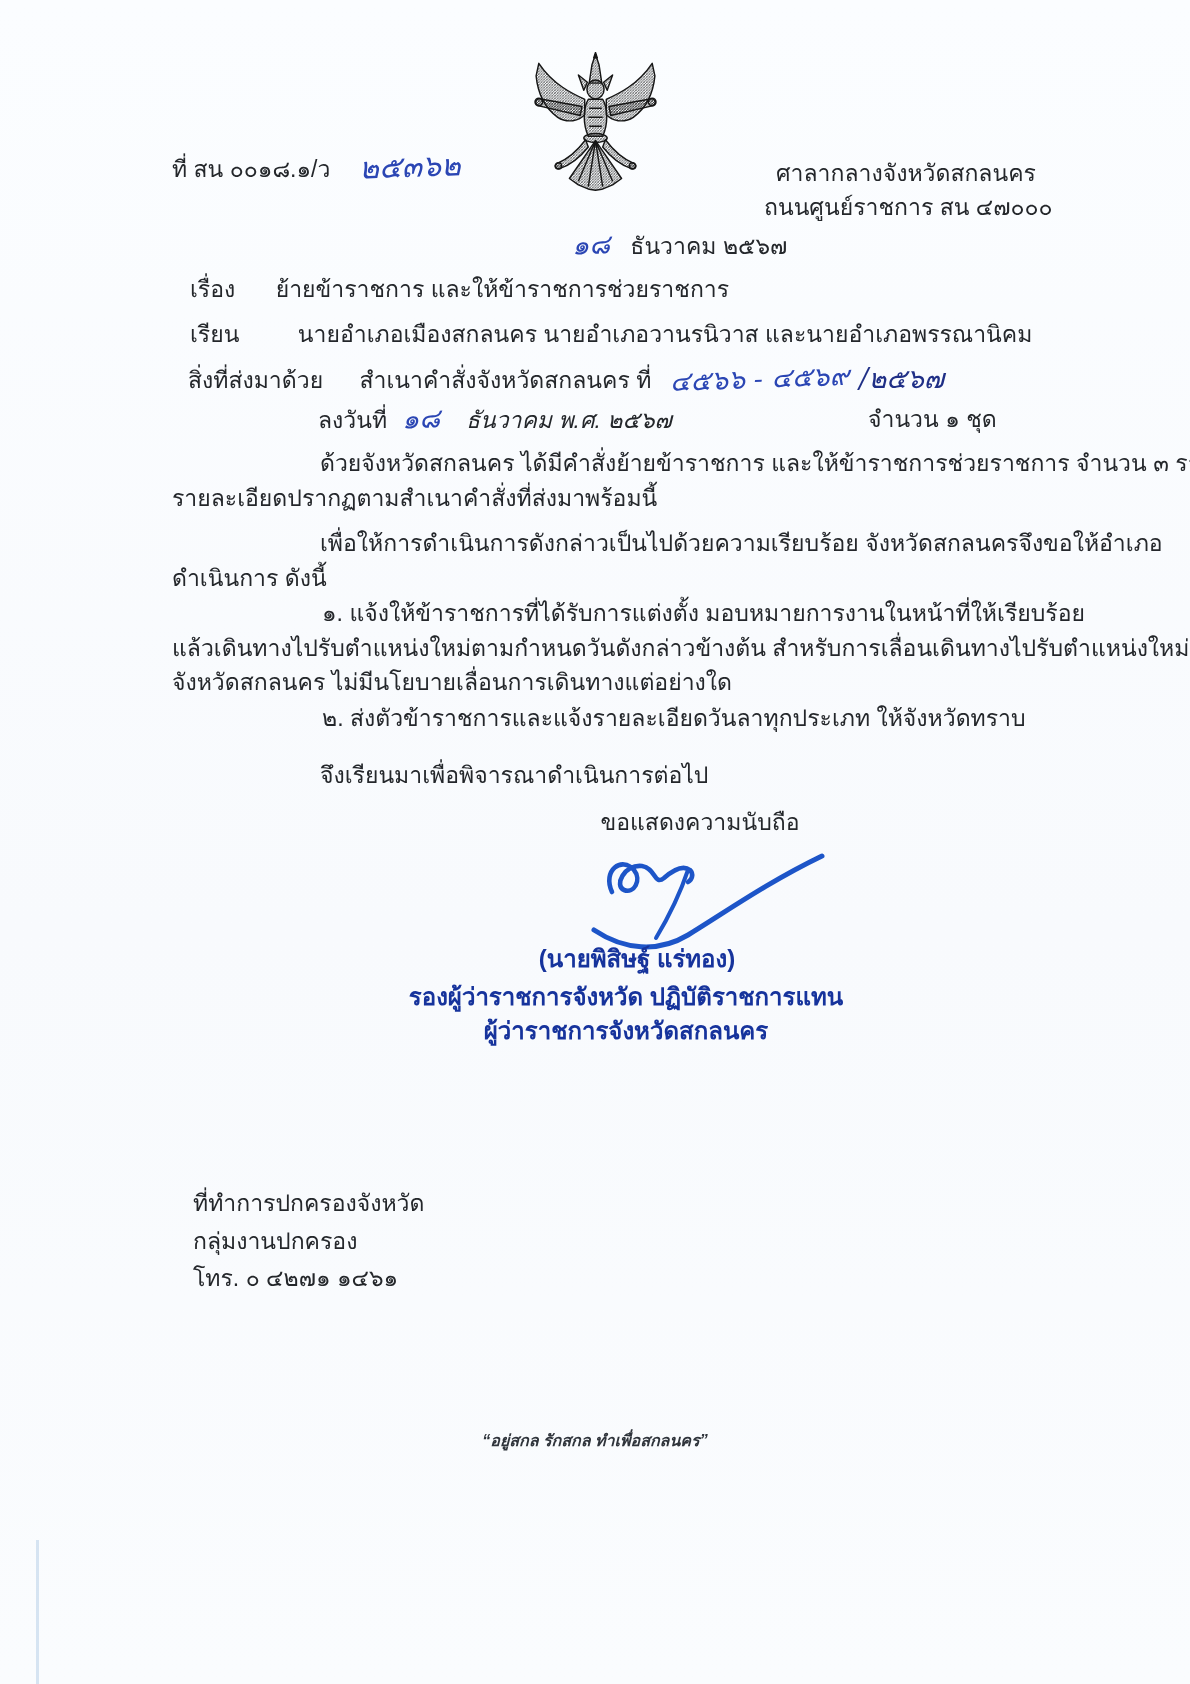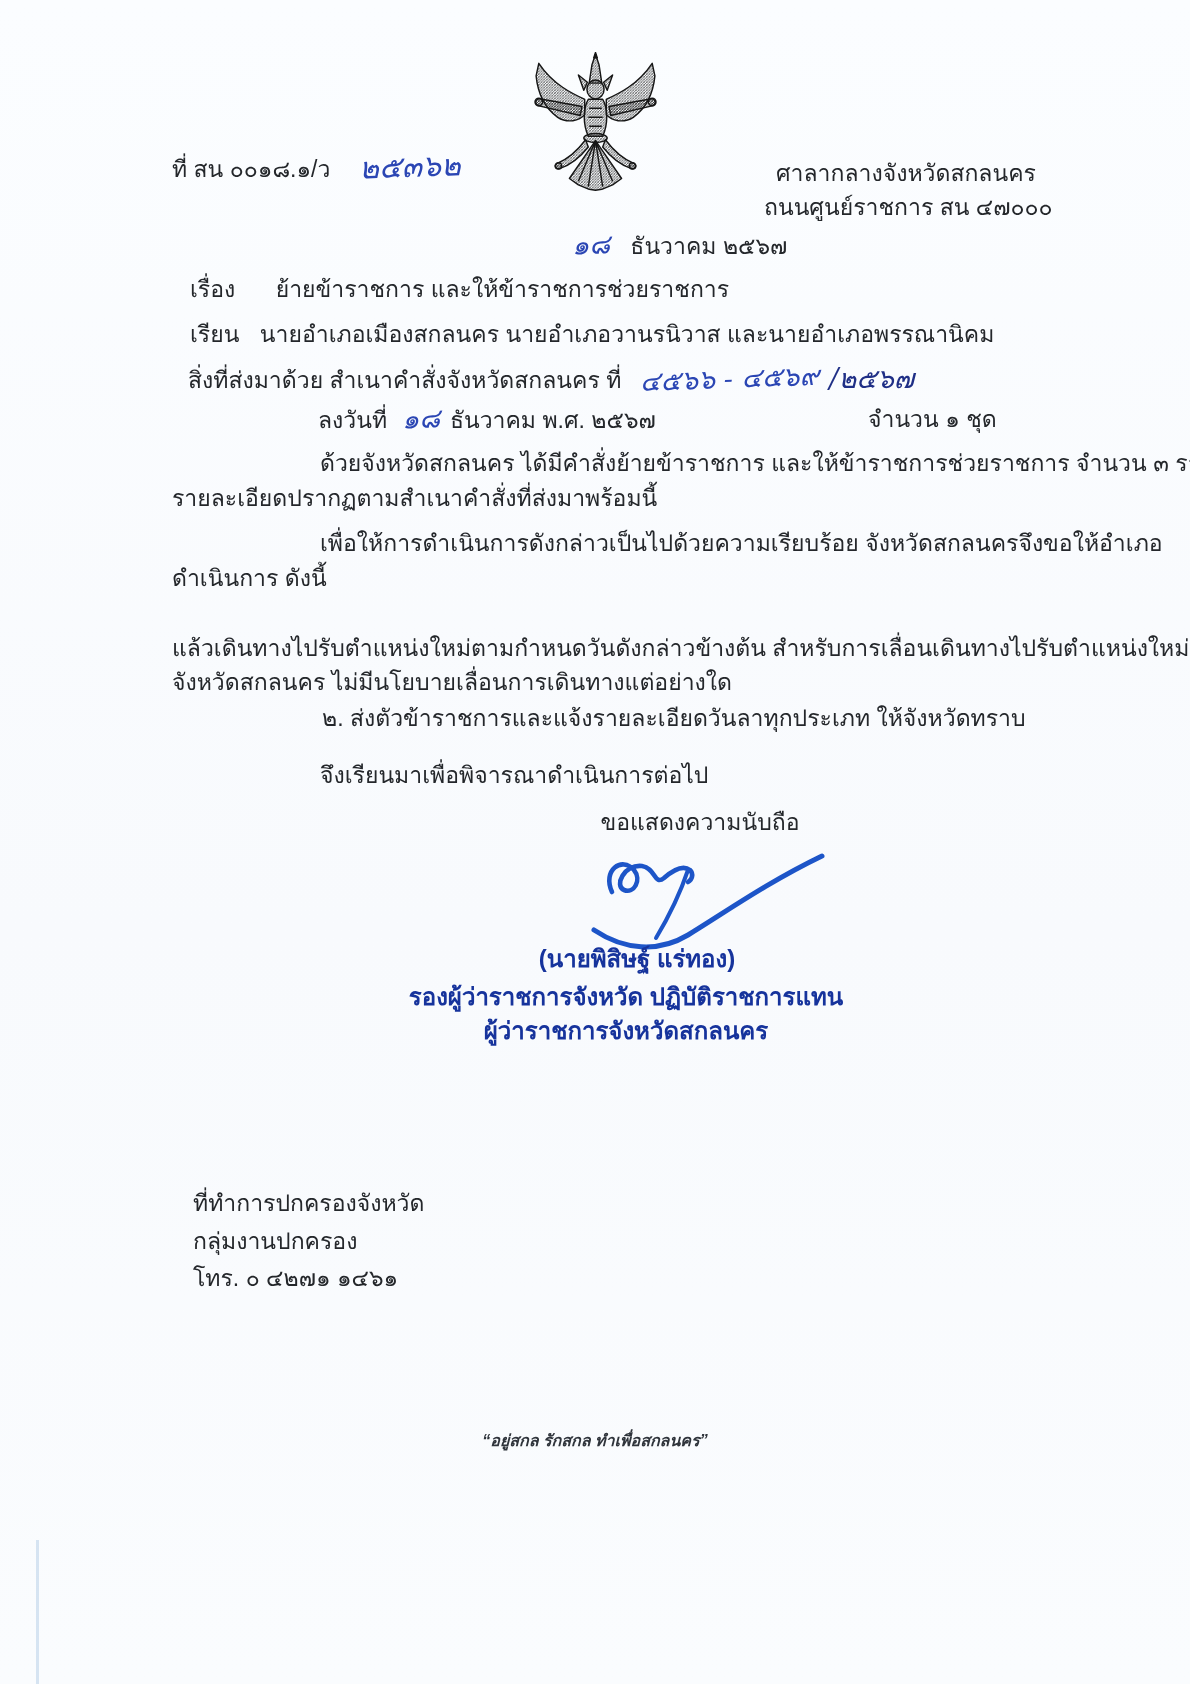--- a/index.html
+++ b/index.html
@@ -104,43 +104,44 @@
     <span style="margin-left:14px;">ธันวาคม ๒๕๖๗</span>
   </div>
 
   <div class="line" style="left:190px;top:272px;">
     <span>เรื่อง</span>
     <span style="margin-left:34px;">ย้ายข้าราชการ และให้ข้าราชการช่วยราชการ</span>
   </div>
 
   <div class="line" style="left:190px;top:317px;">
     <span>เรียน</span>
-    <span style="margin-left:14px;">นายอำเภอเมืองสกลนคร นายอำเภอวานรนิวาส และนายอำเภอพรรณานิคม</span>
+    <span style="margin-left:52px;">นายอำเภอเมืองสกลนคร นายอำเภอวานรนิวาส และนายอำเภอพรรณานิคม</span>
   </div>
 
   <div class="line" style="left:188px;top:362px;">
     <span>สิ่งที่ส่งมาด้วย</span>
-    <span style="">สำเนาคำสั่งจังหวัดสกลนคร ที่</span>
+    <span style="margin-left:30px;">สำเนาคำสั่งจังหวัดสกลนคร ที่</span>
     <span class="hw hw-sm tilt" style="margin-left:12px;">๔๕๖๖ - ๔๕๖๙</span>
     <span class="hw hw-sm" style="color:#1f2f86;margin-left:4px;">/๒๕๖๗</span>
   </div>
 
   <div class="line" style="left:318px;top:402px;">
     <span>ลงวันที่</span>
     <span class="hw hw-sm tilt" style="margin-left:8px;">๑๘</span>
-    <span style="margin-left:4px;">ธันวาคม พ.ศ. ๒๕๖๗</span>
+    <span style="margin-left:20px;font-style:italic;">ธันวาคม พ.ศ. ๒๕๖๗</span>
   </div>
   <div class="line" style="left:868px;top:402px;">จำนวน ๑ ชุด</div>
 
   <div class="line" style="left:320px;top:446px;">ด้วยจังหวัดสกลนคร ได้มีคำสั่งย้ายข้าราชการ และให้ข้าราชการช่วยราชการ จำนวน ๓ ราย</div>
   <div class="line" style="left:172px;top:481px;">รายละเอียดปรากฏตามสำเนาคำสั่งที่ส่งมาพร้อมนี้</div>
 
   <div class="line" style="left:320px;top:526px;">เพื่อให้การดำเนินการดังกล่าวเป็นไปด้วยความเรียบร้อย จังหวัดสกลนครจึงขอให้อำเภอ</div>
   <div class="line" style="left:172px;top:561px;text-align:right;">ดำเนินการ ดังนี้</div>
 
+  <div class="line" style="left:322px;top:596px;">๑. แจ้งให้ข้าราชการที่ได้รับการแต่งตั้ง มอบหมายการงานในหน้าที่ให้เรียบร้อย</div>
   <div class="line" style="left:172px;top:631px;">แล้วเดินทางไปรับตำแหน่งใหม่ตามกำหนดวันดังกล่าวข้างต้น สำหรับการเลื่อนเดินทางไปรับตำแหน่งใหม่ นั้น</div>
   <div class="line" style="left:172px;top:665px;">จังหวัดสกลนคร ไม่มีนโยบายเลื่อนการเดินทางแต่อย่างใด</div>
 
   <div class="line" style="left:322px;top:701px;">๒. ส่งตัวข้าราชการและแจ้งรายละเอียดวันลาทุกประเภท ให้จังหวัดทราบ</div>
 
   <div class="line" style="left:320px;top:742px;margin-top:16px;">จึงเรียนมาเพื่อพิจารณาดำเนินการต่อไป</div>
 
   <div class="line" style="left:700px;top:805px;">
     <span class="center" style="display:inline-block;">ขอแสดงความนับถือ</span>
   </div>

